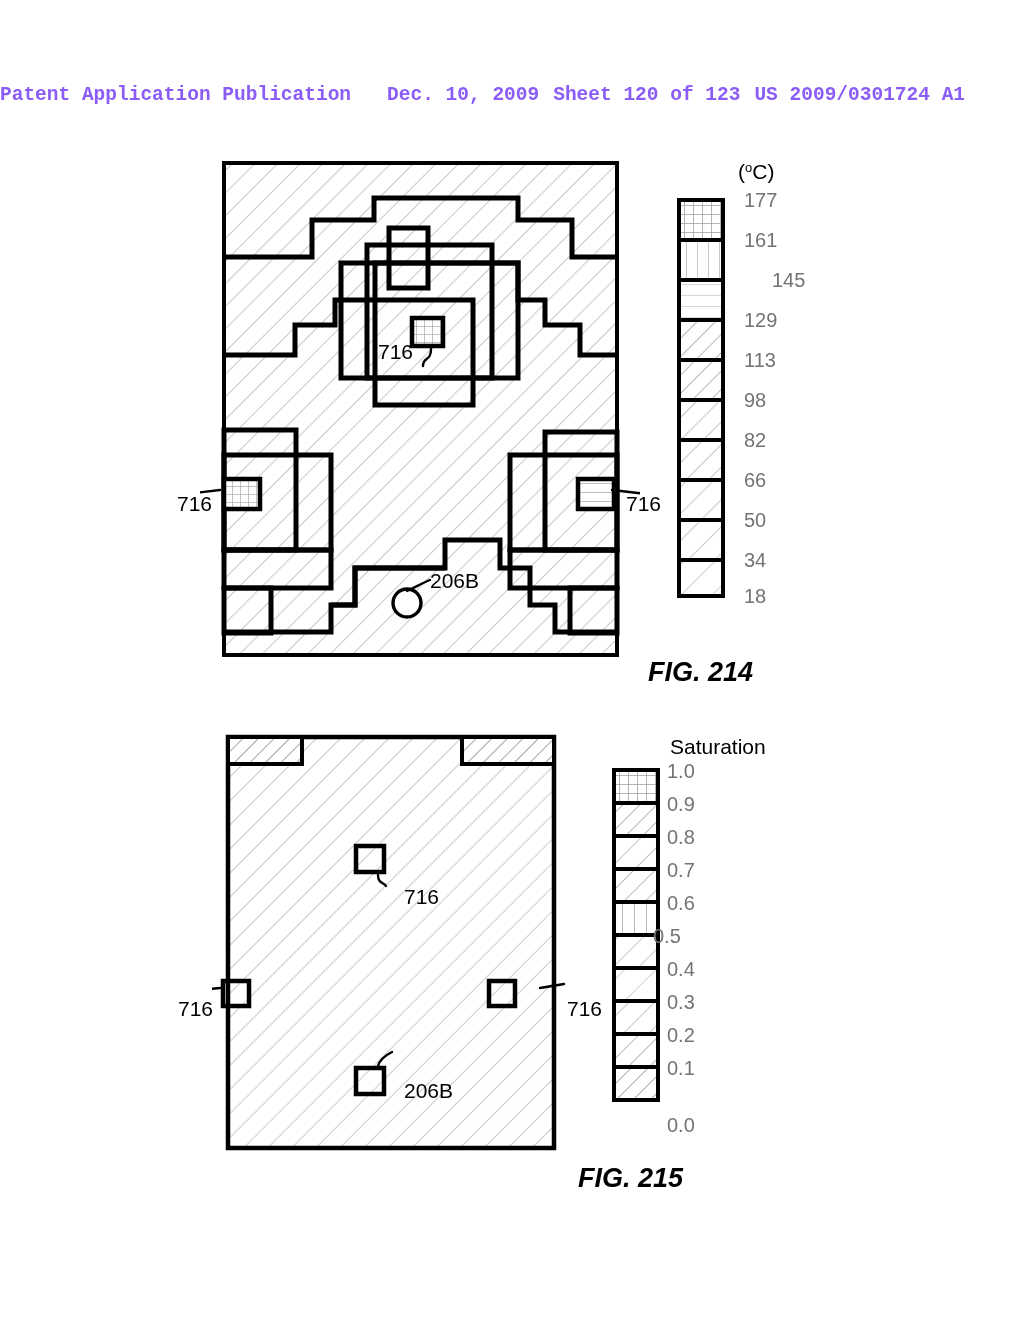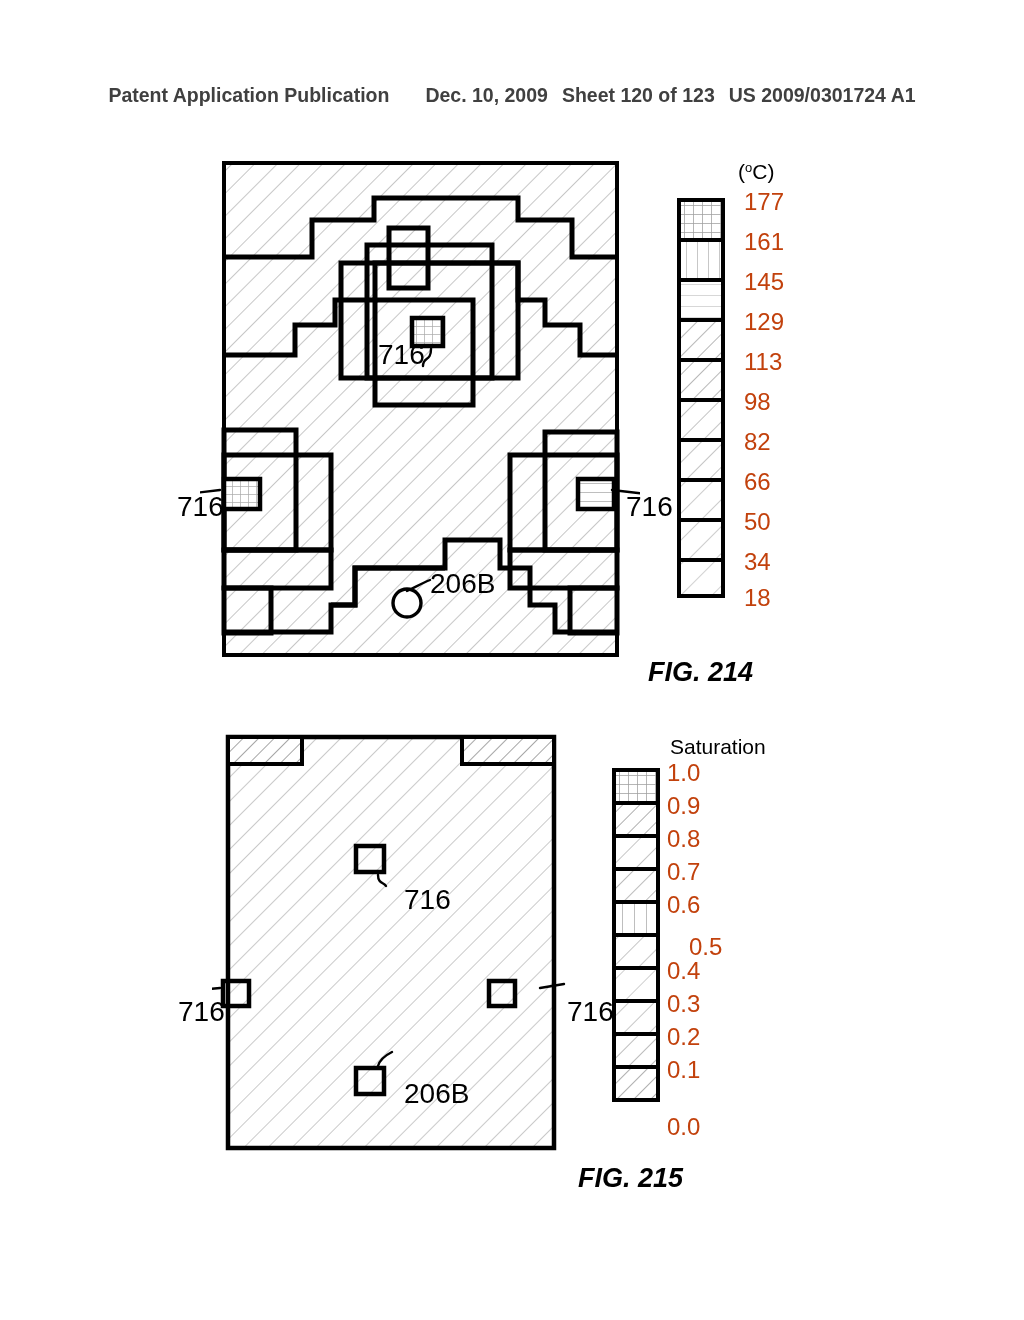--- a/index.html
+++ b/index.html
@@ -14,26 +14,26 @@
     position: relative;
     font-family: "Liberation Serif", serif;
     overflow: hidden;
   }
 
   
   #page-header {
     position: absolute;
     top: 84px;
     left: 0;
-    width: 1024px;
+    width: 864px;
     text-align: center;
-    font-family: Liberation Sans, sans-serif;
+    font-family: Liberation Mono, monospace;
     font-weight: bold;
     font-size: 19.5px;
-    color: #404040;
+    color: #8b5cf6;
     white-space: nowrap;
     letter-spacing: 0px;
   }
   #page-header .hgap-a { display: inline-block; width: 36px; }
   #page-header .hgap-b { display: inline-block; width: 14px; }
   #page-header .hgap-c { display: inline-block; width: 14px; }
 
   
   .fig-svg {
     position: absolute;
@@ -46,41 +46,41 @@
     font-style: italic;
     font-weight: bold;
     font-size: 27px;
     color: #000;
     white-space: nowrap;
   }
 
   .cb-label {
     position: absolute;
     font-family: "Liberation Sans", sans-serif;
-    font-size: 24px;
-    color: #c2410c;
+    font-size: 20px;
+    color: #737373;
     white-space: nowrap;
     line-height: 1;
   }
   .cb-title {
     position: absolute;
     font-family: "Liberation Sans", sans-serif;
     font-size: 21px;
     color: #000;
     white-space: nowrap;
   }
   .cb-title sup {
     font-size: 13px;
     vertical-align: 0.55em;
   }
 
   .ref-label {
     position: absolute;
     font-family: "Liberation Sans", sans-serif;
-    font-size: 28px;
+    font-size: 21px;
     color: #000;
     white-space: nowrap;
     line-height: 1;
   }
 </style>
 </head>
 <body>
 
 <div id="page-header">
   <span>Patent Application Publication</span><span class="hgap-a"></span><span>Dec. 10, 2009</span><span class="hgap-b"></span><span>Sheet 120 of 123</span><span class="hgap-c"></span><span>US 2009/0301724 A1</span>
@@ -229,21 +229,21 @@
     <rect x="4" y="364" width="44" height="36" fill="url(#c-d4)" stroke="#000000" stroke-width="4"></rect>
   </g>
 </svg>
 
 <div class="cb-title" style="left:738px; top:160px;">
   <span>(</span><sup>o</sup><span>C)</span>
 </div>
 
 <div class="cb-label" style="left:744px; top:190px;">177</div>
 <div class="cb-label" style="left:744px; top:230px;">161</div>
-<div class="cb-label" style="left:744px; top:270px;">145</div>
+<div class="cb-label" style="left:772px; top:270px;">145</div>
 <div class="cb-label" style="left:744px; top:310px;">129</div>
 <div class="cb-label" style="left:744px; top:350px;">113</div>
 <div class="cb-label" style="left:744px; top:390px;">98</div>
 <div class="cb-label" style="left:744px; top:430px;">82</div>
 <div class="cb-label" style="left:744px; top:470px;">66</div>
 <div class="cb-label" style="left:744px; top:510px;">50</div>
 <div class="cb-label" style="left:744px; top:550px;">34</div>
 <div class="cb-label" style="left:744px; top:586px;">18</div>
 
 <div class="fig-caption" style="left:648px; top:657px;">FIG. 214</div>
@@ -340,20 +340,20 @@
   </g>
 </svg>
 
 <div class="cb-title" style="left:670px; top:735px;">Saturation</div>
 
 <div class="cb-label" style="left:667px; top:761px;">1.0</div>
 <div class="cb-label" style="left:667px; top:794px;">0.9</div>
 <div class="cb-label" style="left:667px; top:827px;">0.8</div>
 <div class="cb-label" style="left:667px; top:860px;">0.7</div>
 <div class="cb-label" style="left:667px; top:893px;">0.6</div>
-<div class="cb-label" style="left:689px; top:926px;margin-top:9px;">0.5</div>
+<div class="cb-label" style="left:653px; top:926px;">0.5</div>
 <div class="cb-label" style="left:667px; top:959px;">0.4</div>
 <div class="cb-label" style="left:667px; top:992px;">0.3</div>
 <div class="cb-label" style="left:667px; top:1025px;">0.2</div>
 <div class="cb-label" style="left:667px; top:1058px;">0.1</div>
 <div class="cb-label" style="left:667px; top:1091px;margin-top:24px;">0.0</div>
 
 <div class="fig-caption" style="left:578px; top:1163px;">FIG. 215</div>
 
 </body></html>

